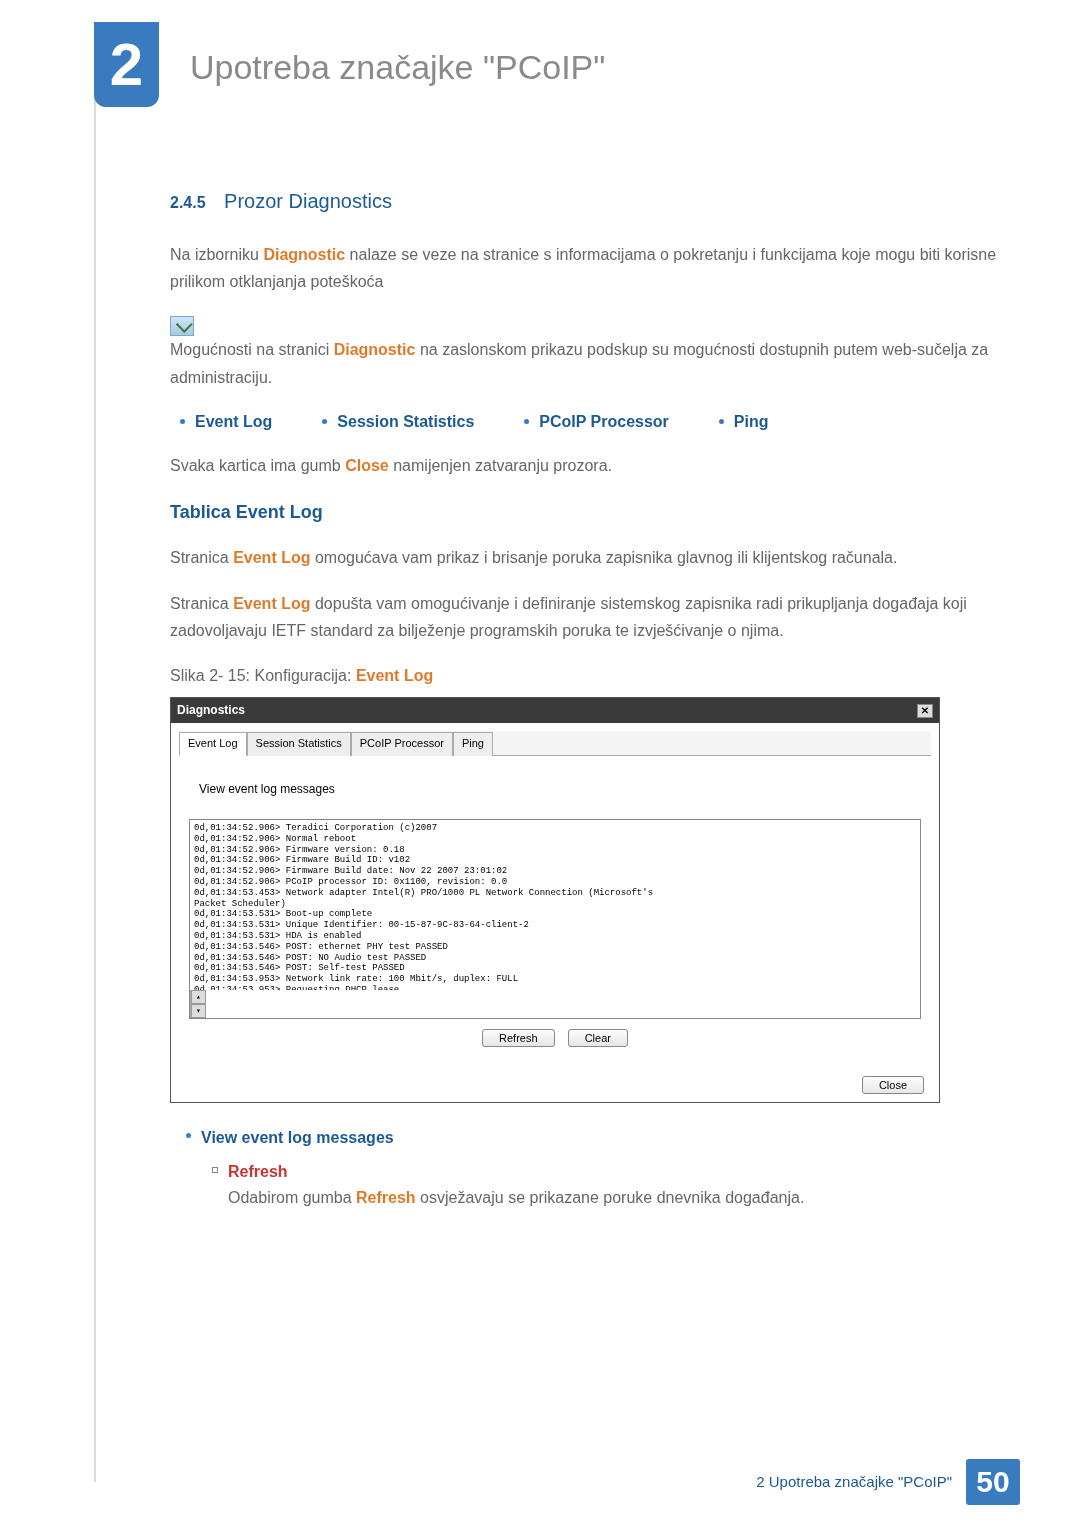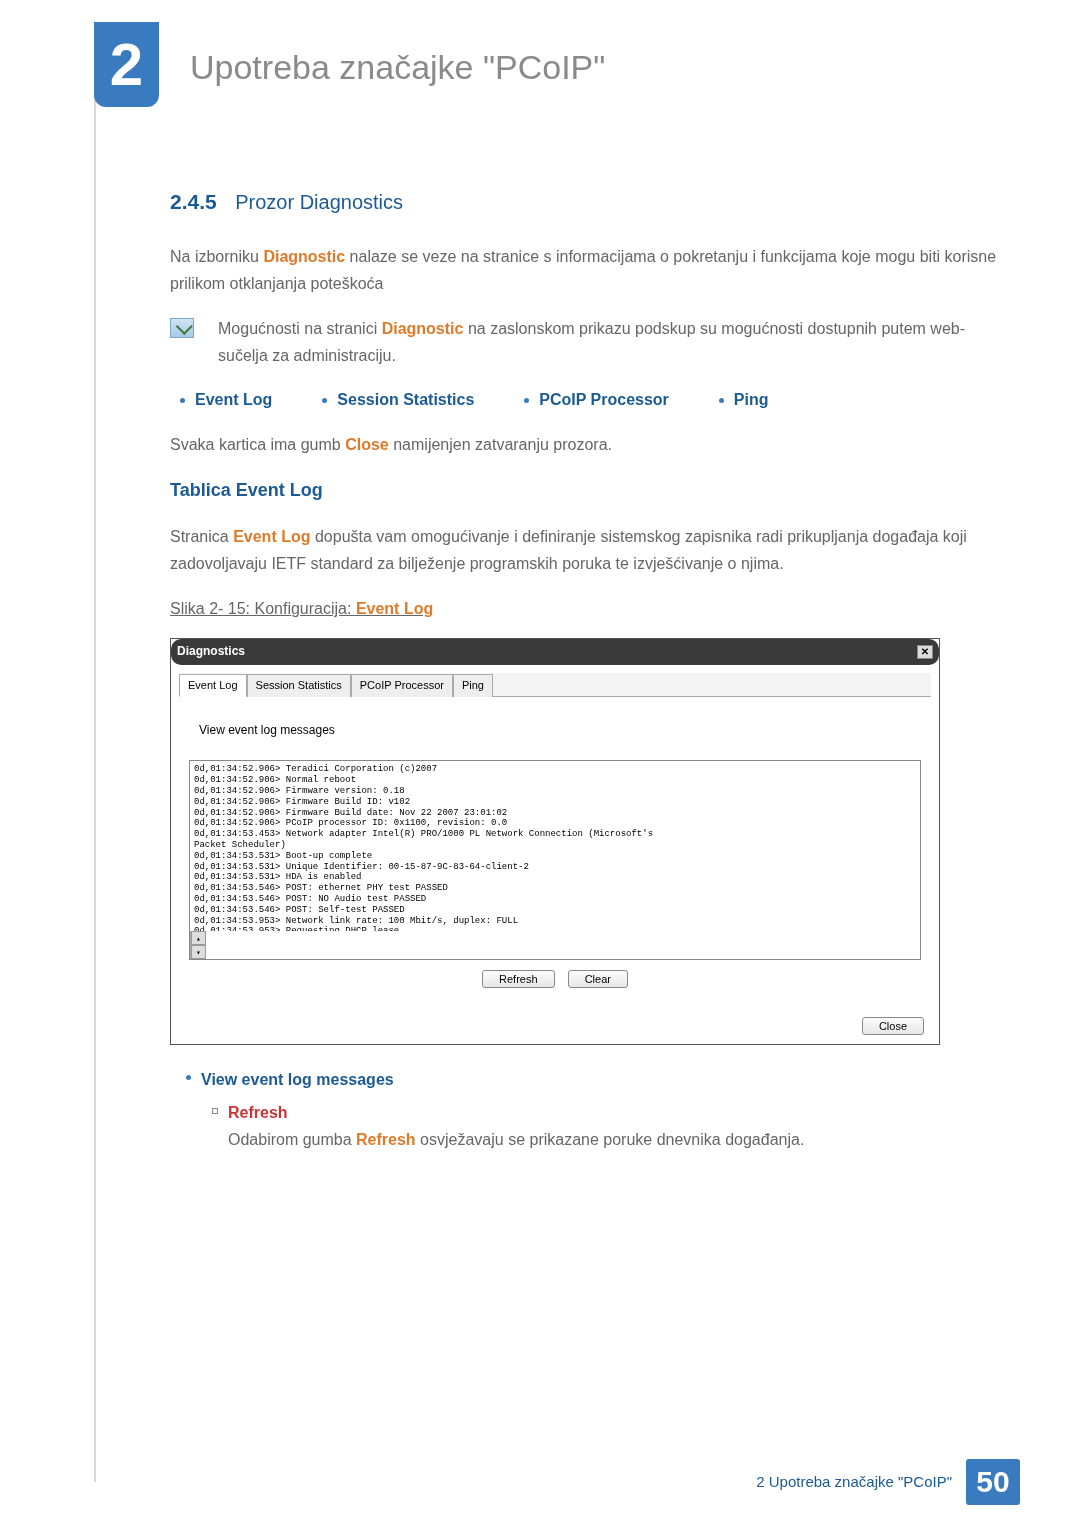--- a/index.html
+++ b/index.html
@@ -44,27 +44,27 @@
     font-size: 34px;
     color: #8a8a8a;
     font-weight: 500;
   }
   .content {
     position: absolute;
     left: 170px;
     top: 185px;
     width: 830px;
   }
-  .sec-num { color: #1b5a94; font-weight: bold; font-size: 21px; }
+  .sec-num { color: #1b5a94; font-weight: bold; font-size: 16px; }
   .sec-title { color: #1b5a94; font-weight: normal; font-size: 20px; margin-left: 14px; }
   .section-header { margin-bottom: 24px; }
   p { margin-bottom: 18px; color: #666; line-height: 1.7; }
   .orange { color: #e07a2b; font-weight: bold; }
   .red { color: #cc3333; font-weight: bold; }
-  .note-row { display: flex; align-items: flex-start; margin-bottom: 18px; gap: 24px; }
+  .note-row { display: flex; align-items: flex-start; margin-bottom: 18px; gap: 0; flex-direction: column; }
   .note-icon {
     width: 24px; height: 20px; flex-shrink: 0;
     background: linear-gradient(#d0e4f5,#a8c9e5);
     border: 1px solid #7aa8cc;
     position: relative;
     margin-top: 3px;
   }
   .note-icon::after {
     content: '';
     position: absolute;
@@ -73,39 +73,38 @@
     border-left: 2px solid #3a7a3a;
     border-bottom: 2px solid #3a7a3a;
     transform: rotate(-45deg) translate(2px,-3px);
   }
   .note-text { flex: 1; color: #666; line-height: 1.7; }
   .bullet-row { display: flex; gap: 50px; margin-bottom: 18px; padding-left: 10px; }
   .bullet-item { display: flex; align-items: center; gap: 10px; }
   .disc { width: 5px; height: 5px; background: #3a7abf; border-radius: 50%; display: inline-block; }
   .bl { color: #1b5a94; font-weight: bold; }
   .subhead { color: #1b5a94; font-weight: bold; font-size: 18px; margin-bottom: 18px; }
-  .fig-cap { margin-bottom: 16px; color: #666; text-decoration: underline; }
+  .fig-cap { margin-bottom: 8px; color: #666; }
   .dialog {
     border: 1px solid #555;
     background: #fff;
     width: 770px;
     font-size: 11px;
     color: #000;
     margin-bottom: 22px;
   }
   .dlg-title {
     background: #3a3a3a;
     color: #fff;
     font-weight: bold;
     padding: 3px 6px;
     display: flex;
     justify-content: space-between;
     align-items: center;
     font-size: 12px;
-    border-radius: 10px;
   }
   .close-x {
     background: #ddd;
     color: #000;
     border: 1px solid #888;
     width: 16px; height: 14px;
     font-size: 10px;
     display: flex; align-items: center; justify-content: center;
     font-weight: bold;
   }
@@ -213,20 +212,23 @@
         <span class="bl">Ping</span>
       </div>
   </div>
 
   <p>
     <span>Svaka kartica ima gumb </span><span class="orange">Close</span><span> namijenjen zatvaranju prozora.</span>
   </p>
 
   <div class="subhead">Tablica Event Log</div>
 
+  <p>
+    <span>Stranica </span><span class="orange">Event Log</span><span> omogućava vam prikaz i brisanje poruka zapisnika glavnog ili klijentskog računala.</span>
+  </p>
 
 
   <p>
     <span>Stranica </span><span class="orange">Event Log</span><span> dopušta vam omogućivanje i definiranje sistemskog zapisnika radi prikupljanja događaja koji zadovoljavaju IETF standard za bilježenje programskih poruka te izvješćivanje o njima.</span>
   </p>
 
 
   <p class="fig-cap">
     <span>Slika 2- 15: Konfiguracija: </span><span class="orange">Event Log</span>
   </p>

